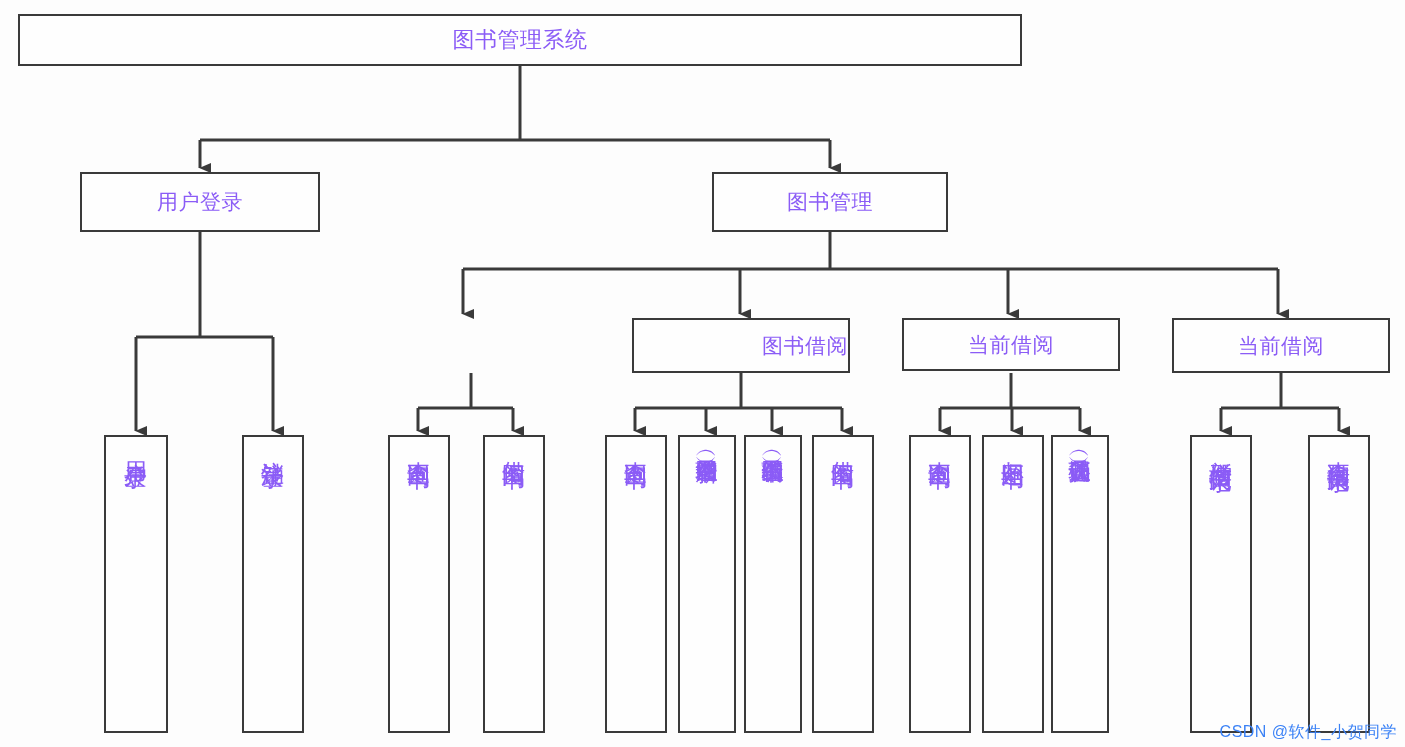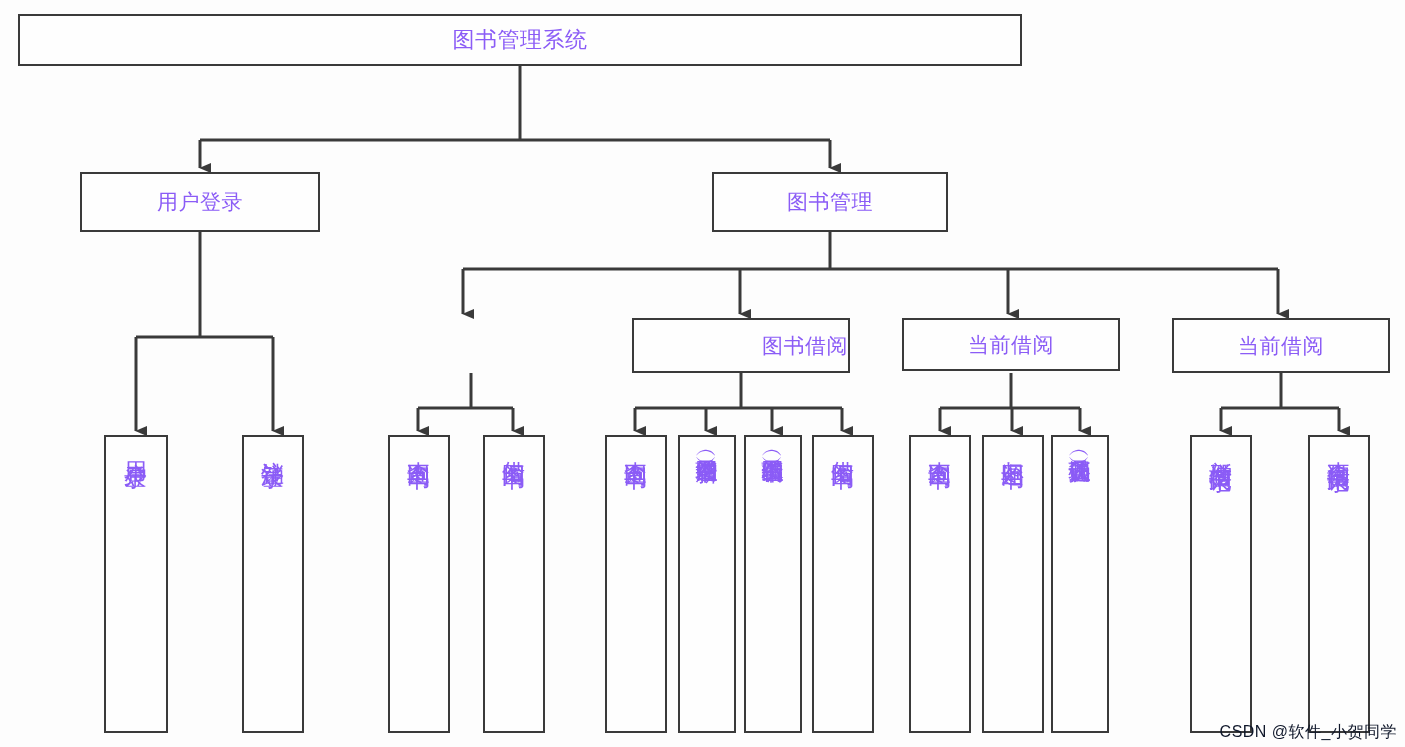--- a/index.html
+++ b/index.html
@@ -63,21 +63,21 @@
   }
   .node.v.tall .lbl {
     font-size: 22px;
     letter-spacing: 0px;
   }
   #watermark {
     position: absolute;
     right: 8px;
     bottom: 4px;
     font-size: 16px;
-    color: #0f172a;
+    color: #3b82f6;
     letter-spacing: 0.5px;
     z-index: 5;
     white-space: pre;
   }
 </style>
 </head>
 <body>
 
 <div id="canvas">
 

